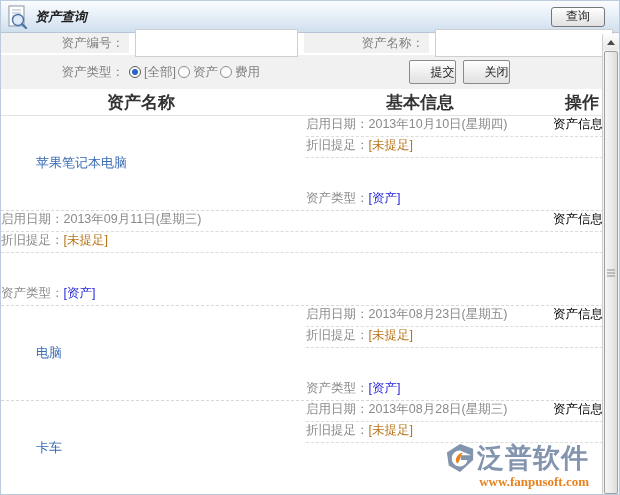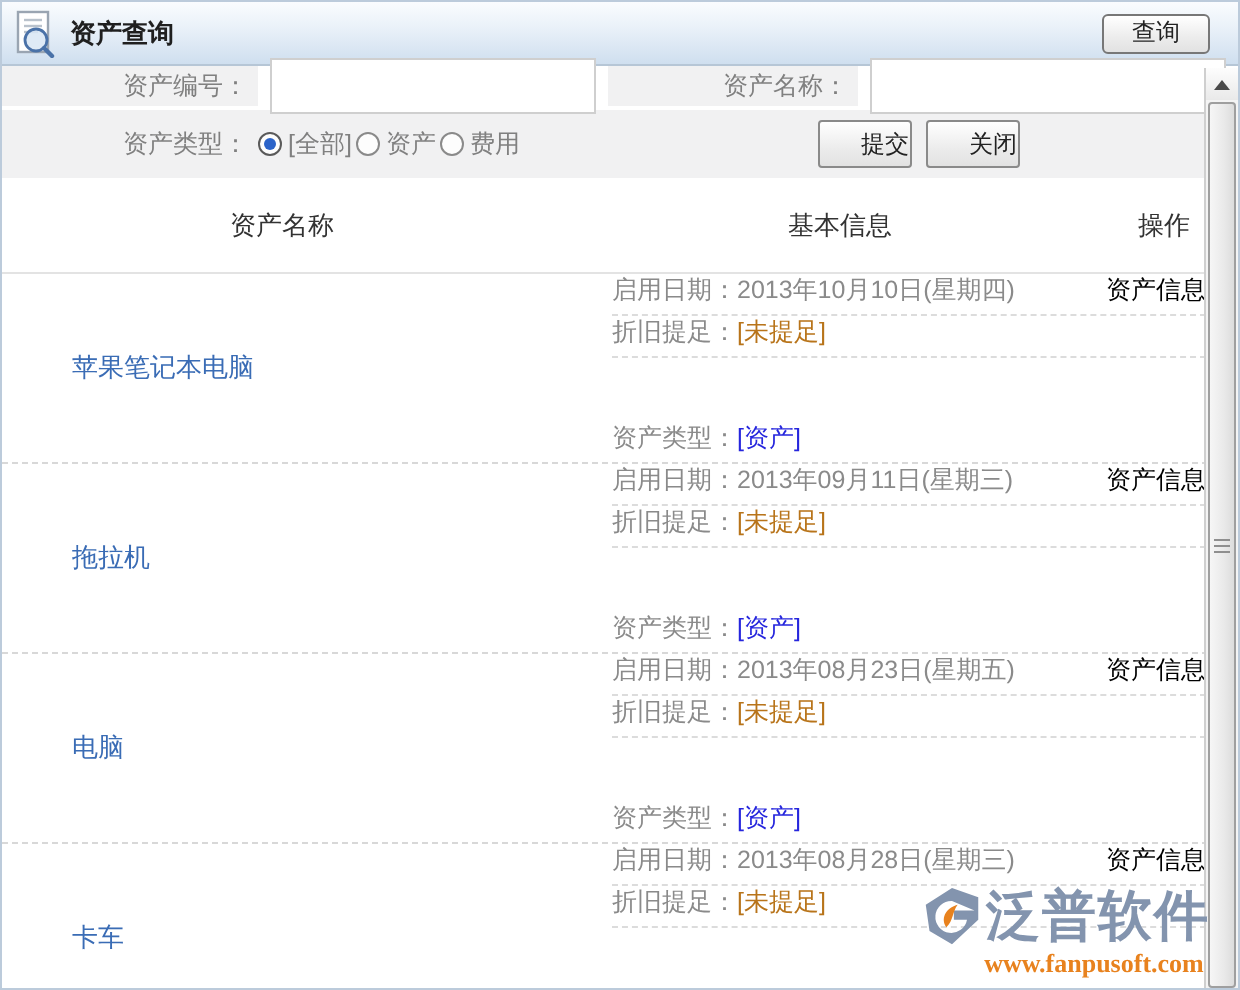--- a/index.html
+++ b/index.html
@@ -11,21 +11,21 @@
     border:1px solid #bccbdb; background:#fff; font-size:12px; color:#333;
   }
 
   
   .titlebar {
     height:32px; display:flex; align-items:center; padding:0 8px 0 6px;
     background:linear-gradient(#fafcfe 0%, #e8f0f8 45%, #cfdfef 100%);
     border-bottom:1px solid #b6c6d6;
   }
   .titlebar .doc-icon { width:22px; height:24px; margin-right:6px; flex:0 0 auto; }
-  .titlebar .title { font-size:13px; font-weight:bold; color:#1f1f1f; }
+  .titlebar .title { font-size:13px; font-weight:bold; color:#1f1f1f;font-style:italic; }
   .btn {
     font-family:inherit; font-size:12px; color:#222; cursor:pointer;
     background:linear-gradient(#ffffff,#ececec 60%, #e2e2e2);
     border:1px solid #777; border-radius:3px;
   }
   .query-btn { margin-left:auto; width:54px; height:20px; margin-right:6px; }
 
   
   .form { background:#f1f1f2; }
   .form-row1 { display:flex; height:22px; border-bottom:2px solid #fff; }
@@ -49,22 +49,22 @@
   }
   .radio-item.selected .radio-dot { border-color:#5a5a5a; }
   .radio-item.selected .radio-dot::after {
     content:""; position:absolute; left:2px; top:2px; width:6px; height:6px;
     border-radius:50%; background:#2b63c9;
   }
   .form-buttons { position:absolute; left:408px; top:5px; display:flex; gap:7px; }
   .form-buttons .btn { width:47px; height:24px; border-color:#8a8a8a; border-radius:2px;padding-left:20px; }
 
   
-  .thead { display:flex; align-items:center; height:48px; background:#fff;
-           border-bottom:1px solid #e3e3e3; font-size:13px; font-weight:normal; color:#333; }
+  .thead { display:flex; align-items:center; height:27px; background:#fff;
+           border-bottom:1px solid #e3e3e3; font-size:17px; font-weight:bold; color:#333; }
   .th1 { width:280px; text-align:center; }
   .th2 { width:278px; text-align:center; }
   .th3 { width:46px;  text-align:center; }
 
   .row { position:relative; display:flex; height:95px; border-bottom:1px dashed #d8d8d8; background:#fff; }
   .name-cell { width:305px; display:flex; align-items:center; padding-left:35px; }
   .asset-link { color:#3a6cb5; font-size:13px; text-decoration:none; cursor:pointer; }
   .info-cell { flex:1; margin-right:16px; display:flex; flex-direction:column; }
   .info-line { flex:1; display:flex; justify-content:space-between;
                border-bottom:1px dashed #dcdcdc; color:#8a8a8a; font-size:12.5px; }
@@ -89,21 +89,21 @@
   .sb-thumb {
     position:absolute; top:17px; left:1px; right:1px; bottom:0;
     background:linear-gradient(to right,#f6f6f6,#e9e9e9 60%,#dcdcdc);
     border:1px solid #9f9f9f; border-radius:2px; cursor:pointer;
   }
   .sb-grip { position:absolute; top:50%; left:50%; transform:translate(-50%,-50%);
              display:flex; flex-direction:column; gap:2px; }
   .sb-grip span { display:block; width:8px; height:1px; background:#8f8f8f; }
 
   
-  .watermark { position:absolute; right:14px; bottom:4px; z-index:9; text-align:center; }
+  .watermark { position:absolute; right:30px; bottom:4px; z-index:9; text-align:right; }
   .wm-top { display:flex; align-items:center; }
   .wm-mark { width:30px; height:30px; margin-right:2px; }
   .wm-brand { font-size:27px; font-weight:bold; color:#8394ae; letter-spacing:1px;
               font-family:"Liberation Serif","DejaVu Serif",serif; }
   .wm-url { font-size:13px; font-weight:bold; color:#e8821e; margin-top:-2px;
             font-family:"Liberation Serif","DejaVu Serif",serif;margin-left:28px; }
 </style>
 </head>
 <body>
 
@@ -176,23 +176,20 @@
         <div class="info-line">
           <span class="info-left"><span>折旧提足：</span><span class="v-dep">[未提足]</span></span>
         </div>
         <div class="info-line">
           <span class="info-left"><span>资产类型：</span><span class="v-type">[资产]</span></span>
         </div>
       </div>
     </div>
 
     <div class="row">
-      <div class="name-cell">
-        <a class="asset-link">拖拉机</a>
-      </div>
       <div class="info-cell">
         <div class="info-line">
           <span class="info-left"><span>启用日期：</span><span class="v-date">2013年09月11日(星期三)</span></span>
           <a class="action-link">资产信息</a>
         </div>
         <div class="info-line">
           <span class="info-left"><span>折旧提足：</span><span class="v-dep">[未提足]</span></span>
         </div>
         <div class="info-line">
           <span class="info-left"><span>资产类型：</span><span class="v-type">[资产]</span></span>

